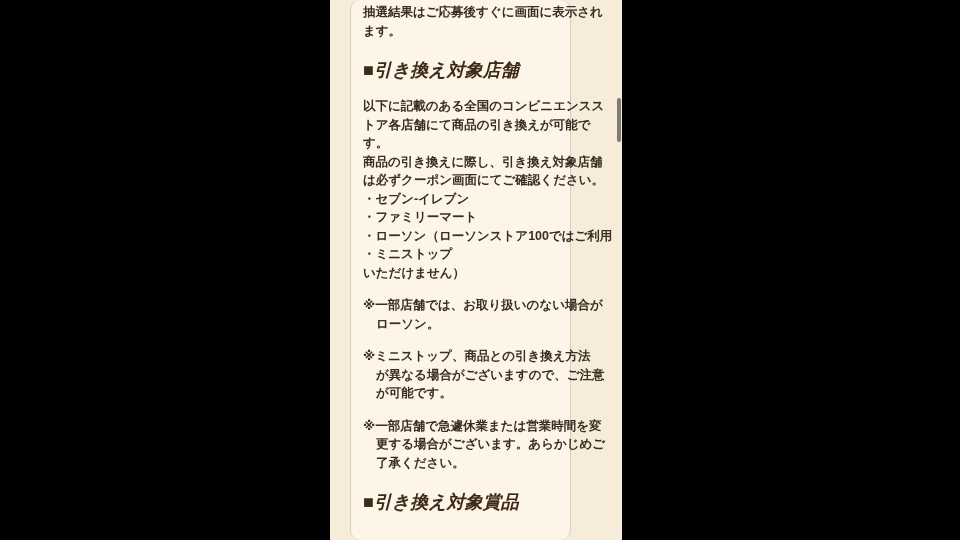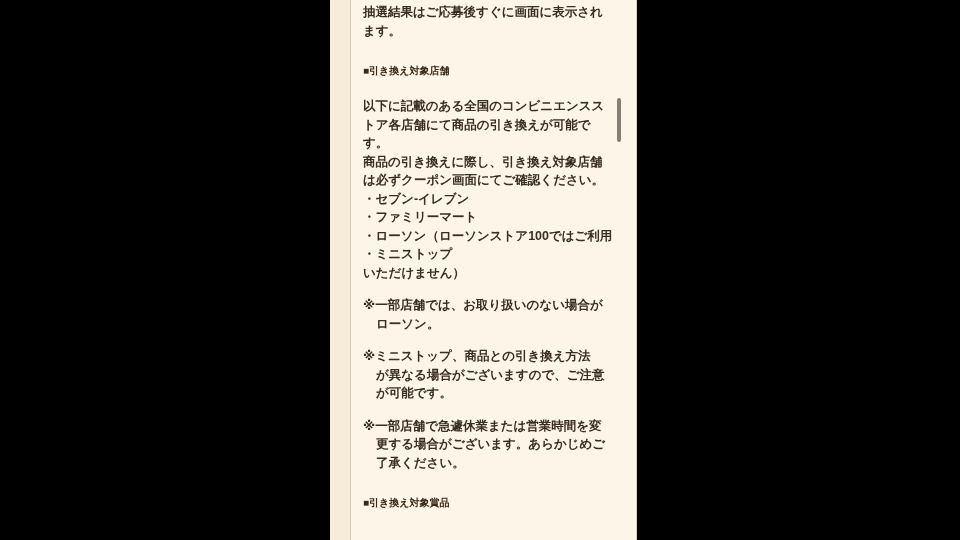--- a/index.html
+++ b/index.html
@@ -18,43 +18,45 @@
   .letterbox.left  { left: 0; width: 330px; }
   .letterbox.right { left: 622px; width: 338px; }
 
   .viewport {
     position: absolute; left: 330px; top: 0;
     width: 292px; height: 540px;
     background: #f7ecd9;
   }
   .content-panel {
     position: absolute; left: 20px; top: 0;
-    width: 287px; height: 540px;
+    width: 221px; height: 540px;
     background: #fdf5e7;
     border-left: 1px solid #d9ccb8;
     border-right: 1px solid #d9ccb8;
+    border-radius: 10px;
   }
   .page-content {
     padding: 3px 12px 0 12px;
     color: #3a2e22;
     font-size: 12.5px;
     line-height: 18.5px;
     font-weight: 600;
   }
   .line { white-space: nowrap; height: 18.5px; overflow: visible; }
   .para, .list { margin: 0; }
   .note { margin-top: 14px; }
   .note .cont { padding-left: 13px; }
   .section-heading {
-    font-size: 10px;
+    font-size: 18px;
     line-height: 19px;
     font-weight: 700;
     color: #3d2a17;
     margin: 21px 0 17px 0;
     white-space: nowrap;
+    font-style: italic;
   }
   .scrollbar-thumb {
     position: absolute;
     left: 287px; top: 98px;
     width: 4px; height: 44px;
     border-radius: 2px;
     background: rgba(58, 54, 46, 0.62);
   }
 </style>
 </head>

